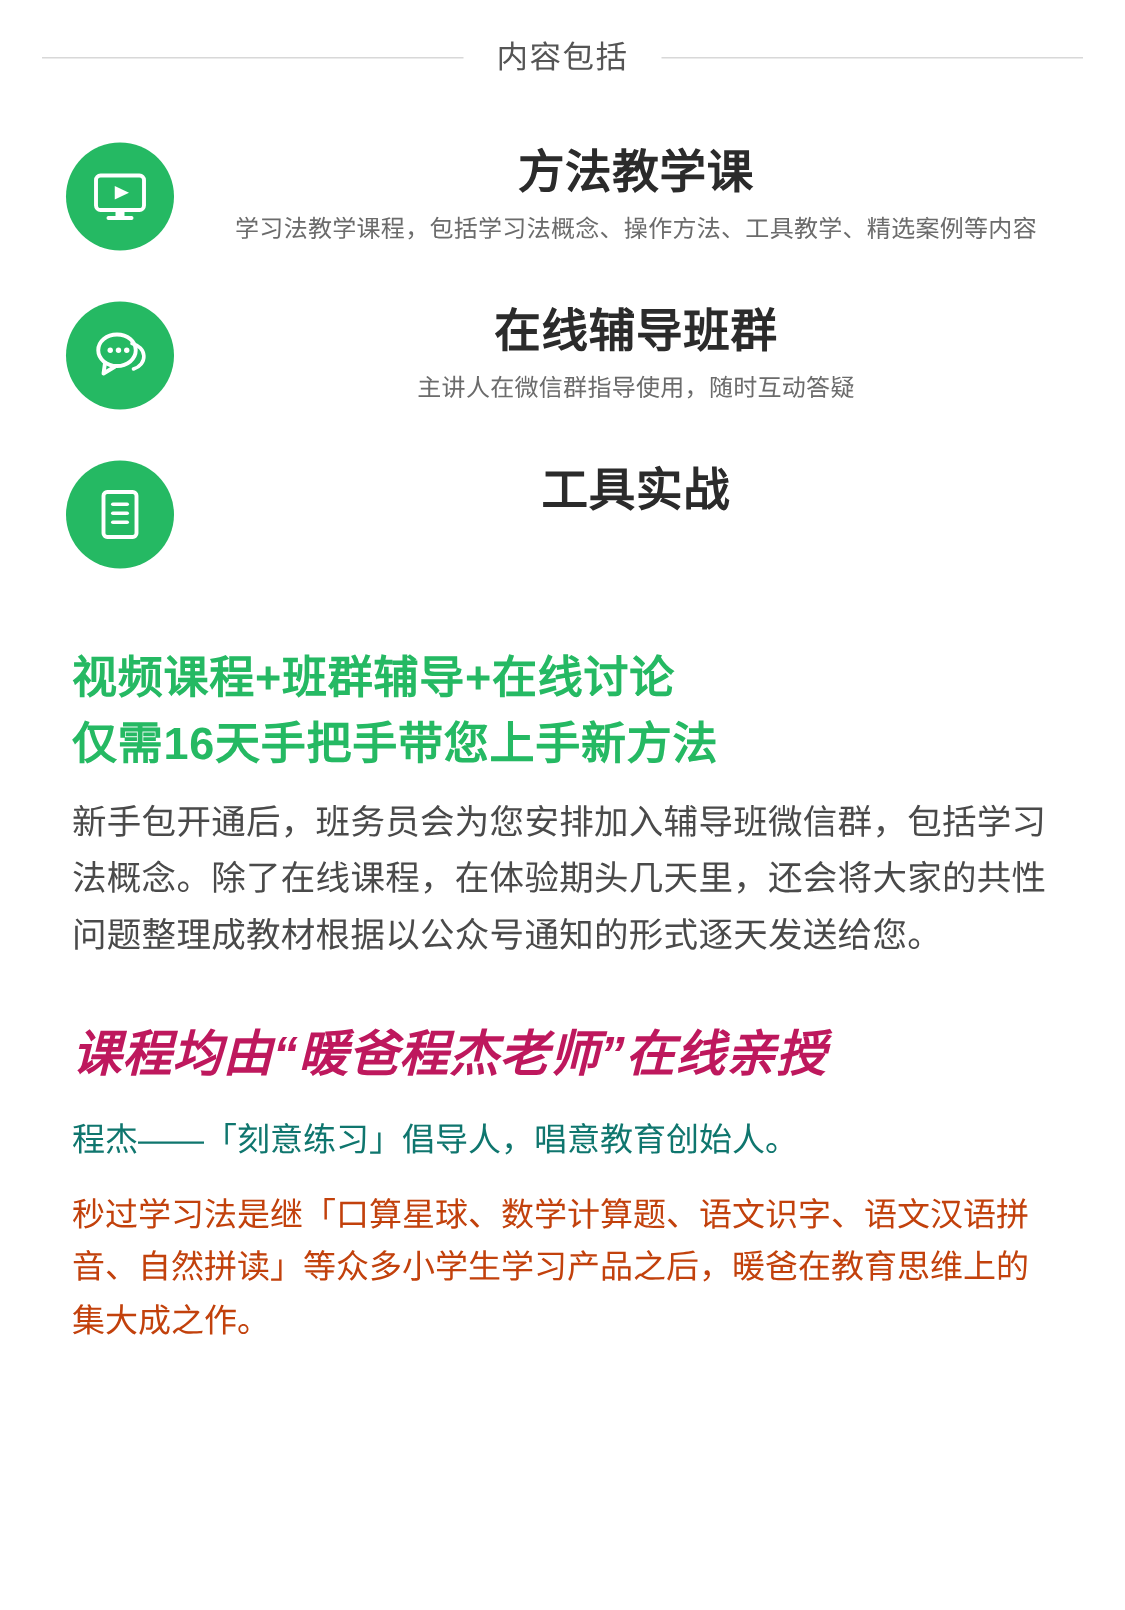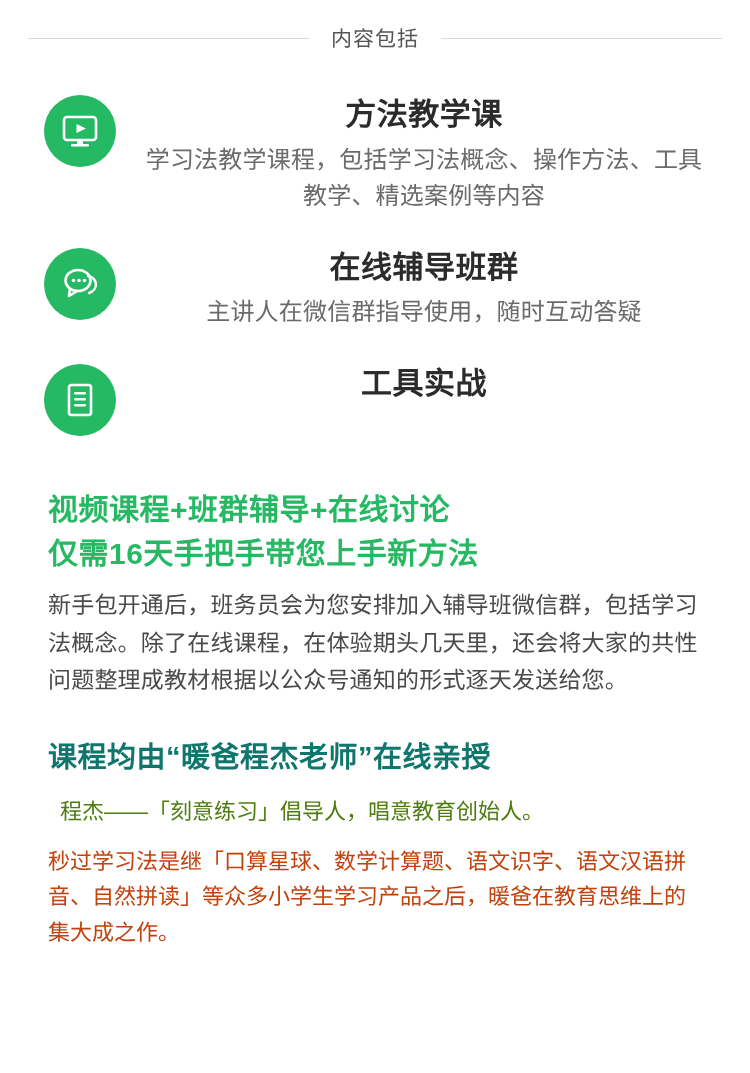--- a/index.html
+++ b/index.html
@@ -69,21 +69,21 @@
   }
   .feature-title {
     font-size: 31px;
     font-weight: bold;
     color: #2b2b2b;
     line-height: 1.15;
     letter-spacing: 0.5px;
   }
   .feature-desc {
     margin-top: 9px;
-    font-size: 24px;
+    font-size: 16px;
     color: #6b6b6b;
     line-height: 1.5;
     letter-spacing: 0.2px;
   }
 
   
   .promo {
     margin-top: 52px;
     padding: 0 48px;
     box-sizing: border-box;
@@ -103,32 +103,32 @@
     letter-spacing: 0.2px;
   }
 
   
   .teacher {
     margin-top: 40px;
     padding: 0 48px;
     box-sizing: border-box;
   }
   .teacher-title {
-    color: #0f766e;
-    font-size: 29px;
+    color: #be185d;
+    font-size: 33px;
     font-weight: bold;
     line-height: 1.3;
     letter-spacing: 0.5px;
+    font-style: italic;
   }
   .teacher-sub {
     margin-top: 18px;
     font-size: 22px;
-    color: #4d7c0f;
+    color: #0f766e;
     line-height: 1.5;
-    margin-left: 12px;
   }
   .teacher-para {
     margin-top: 16px;
     font-size: 22px;
     color: #c2410c;
     line-height: 1.62;
   }
 </style>
 </head>
 <body>

